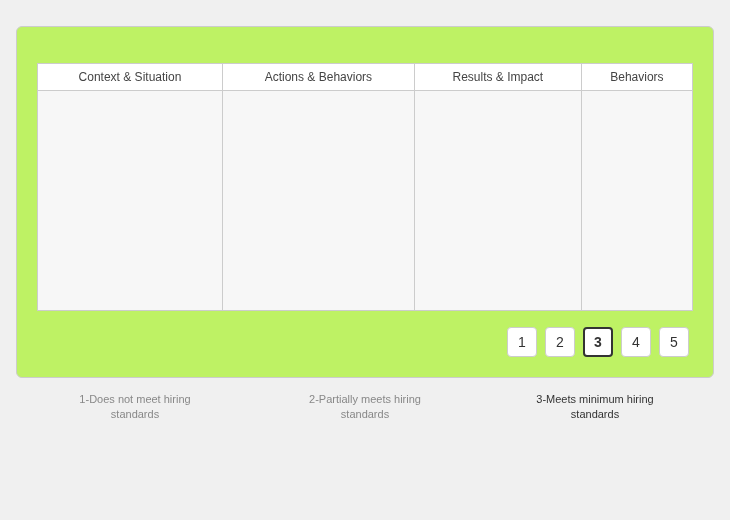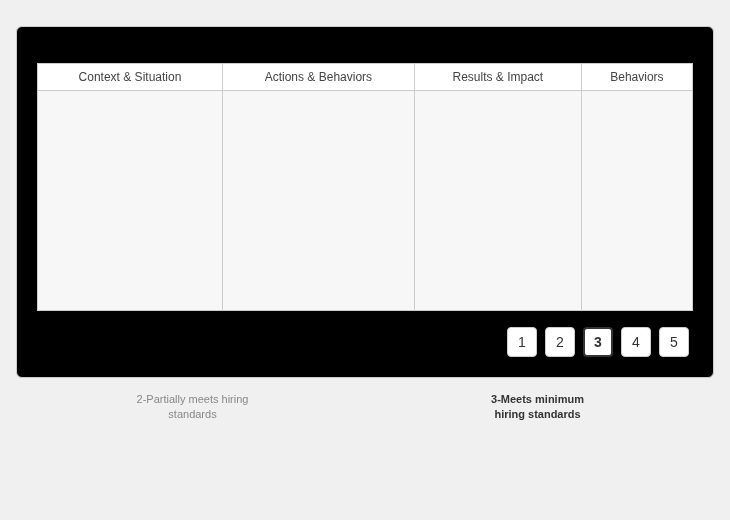--- a/index.html
+++ b/index.html
@@ -12,21 +12,21 @@
       color: #333;
     }
     .page-title {
       font-size: 13px;
       font-weight: bold;
       color: #555;
       margin-bottom: 10px;
       letter-spacing: 0.3px;
     }
     .card {
-      background: #000000;
+      background: #bef264;
       border: 1px solid #ccc;
       border-radius: 6px;
       padding: 20px;
     }
     .question-text {
       font-size: 14px;
       color: #222;
       margin-bottom: 16px;
       line-height: 1.5;
     }
@@ -87,21 +87,21 @@
     }
     .legend-item {
       text-align: center;
       font-size: 11px;
       color: #888;
       width: 18%;
       line-height: 1.4;
     }
     .legend-item.highlighted {
       color: #333;
-      font-weight: 700;
+      font-weight: 400;
     }
   </style>
 </head>
 <body>
 
 <div class="page-title"></div>
 
 <div class="card">
   <div class="question-text"></div>
 
@@ -127,15 +127,16 @@
   <div class="rating-row" id="rating-buttons">
       <button class="rating-btn">1</button>
       <button class="rating-btn">2</button>
       <button class="rating-btn selected">3</button>
       <button class="rating-btn">4</button>
       <button class="rating-btn">5</button>
     </div>
 </div>
 
 <div class="legend-row" id="legend-items">
+    <div class="legend-item">1-Does not meet hiring standards</div>
     <div class="legend-item">2-Partially meets hiring standards</div>
     <div class="legend-item highlighted">3-Meets minimum hiring standards</div>
   </div>
 
 </body></html>

